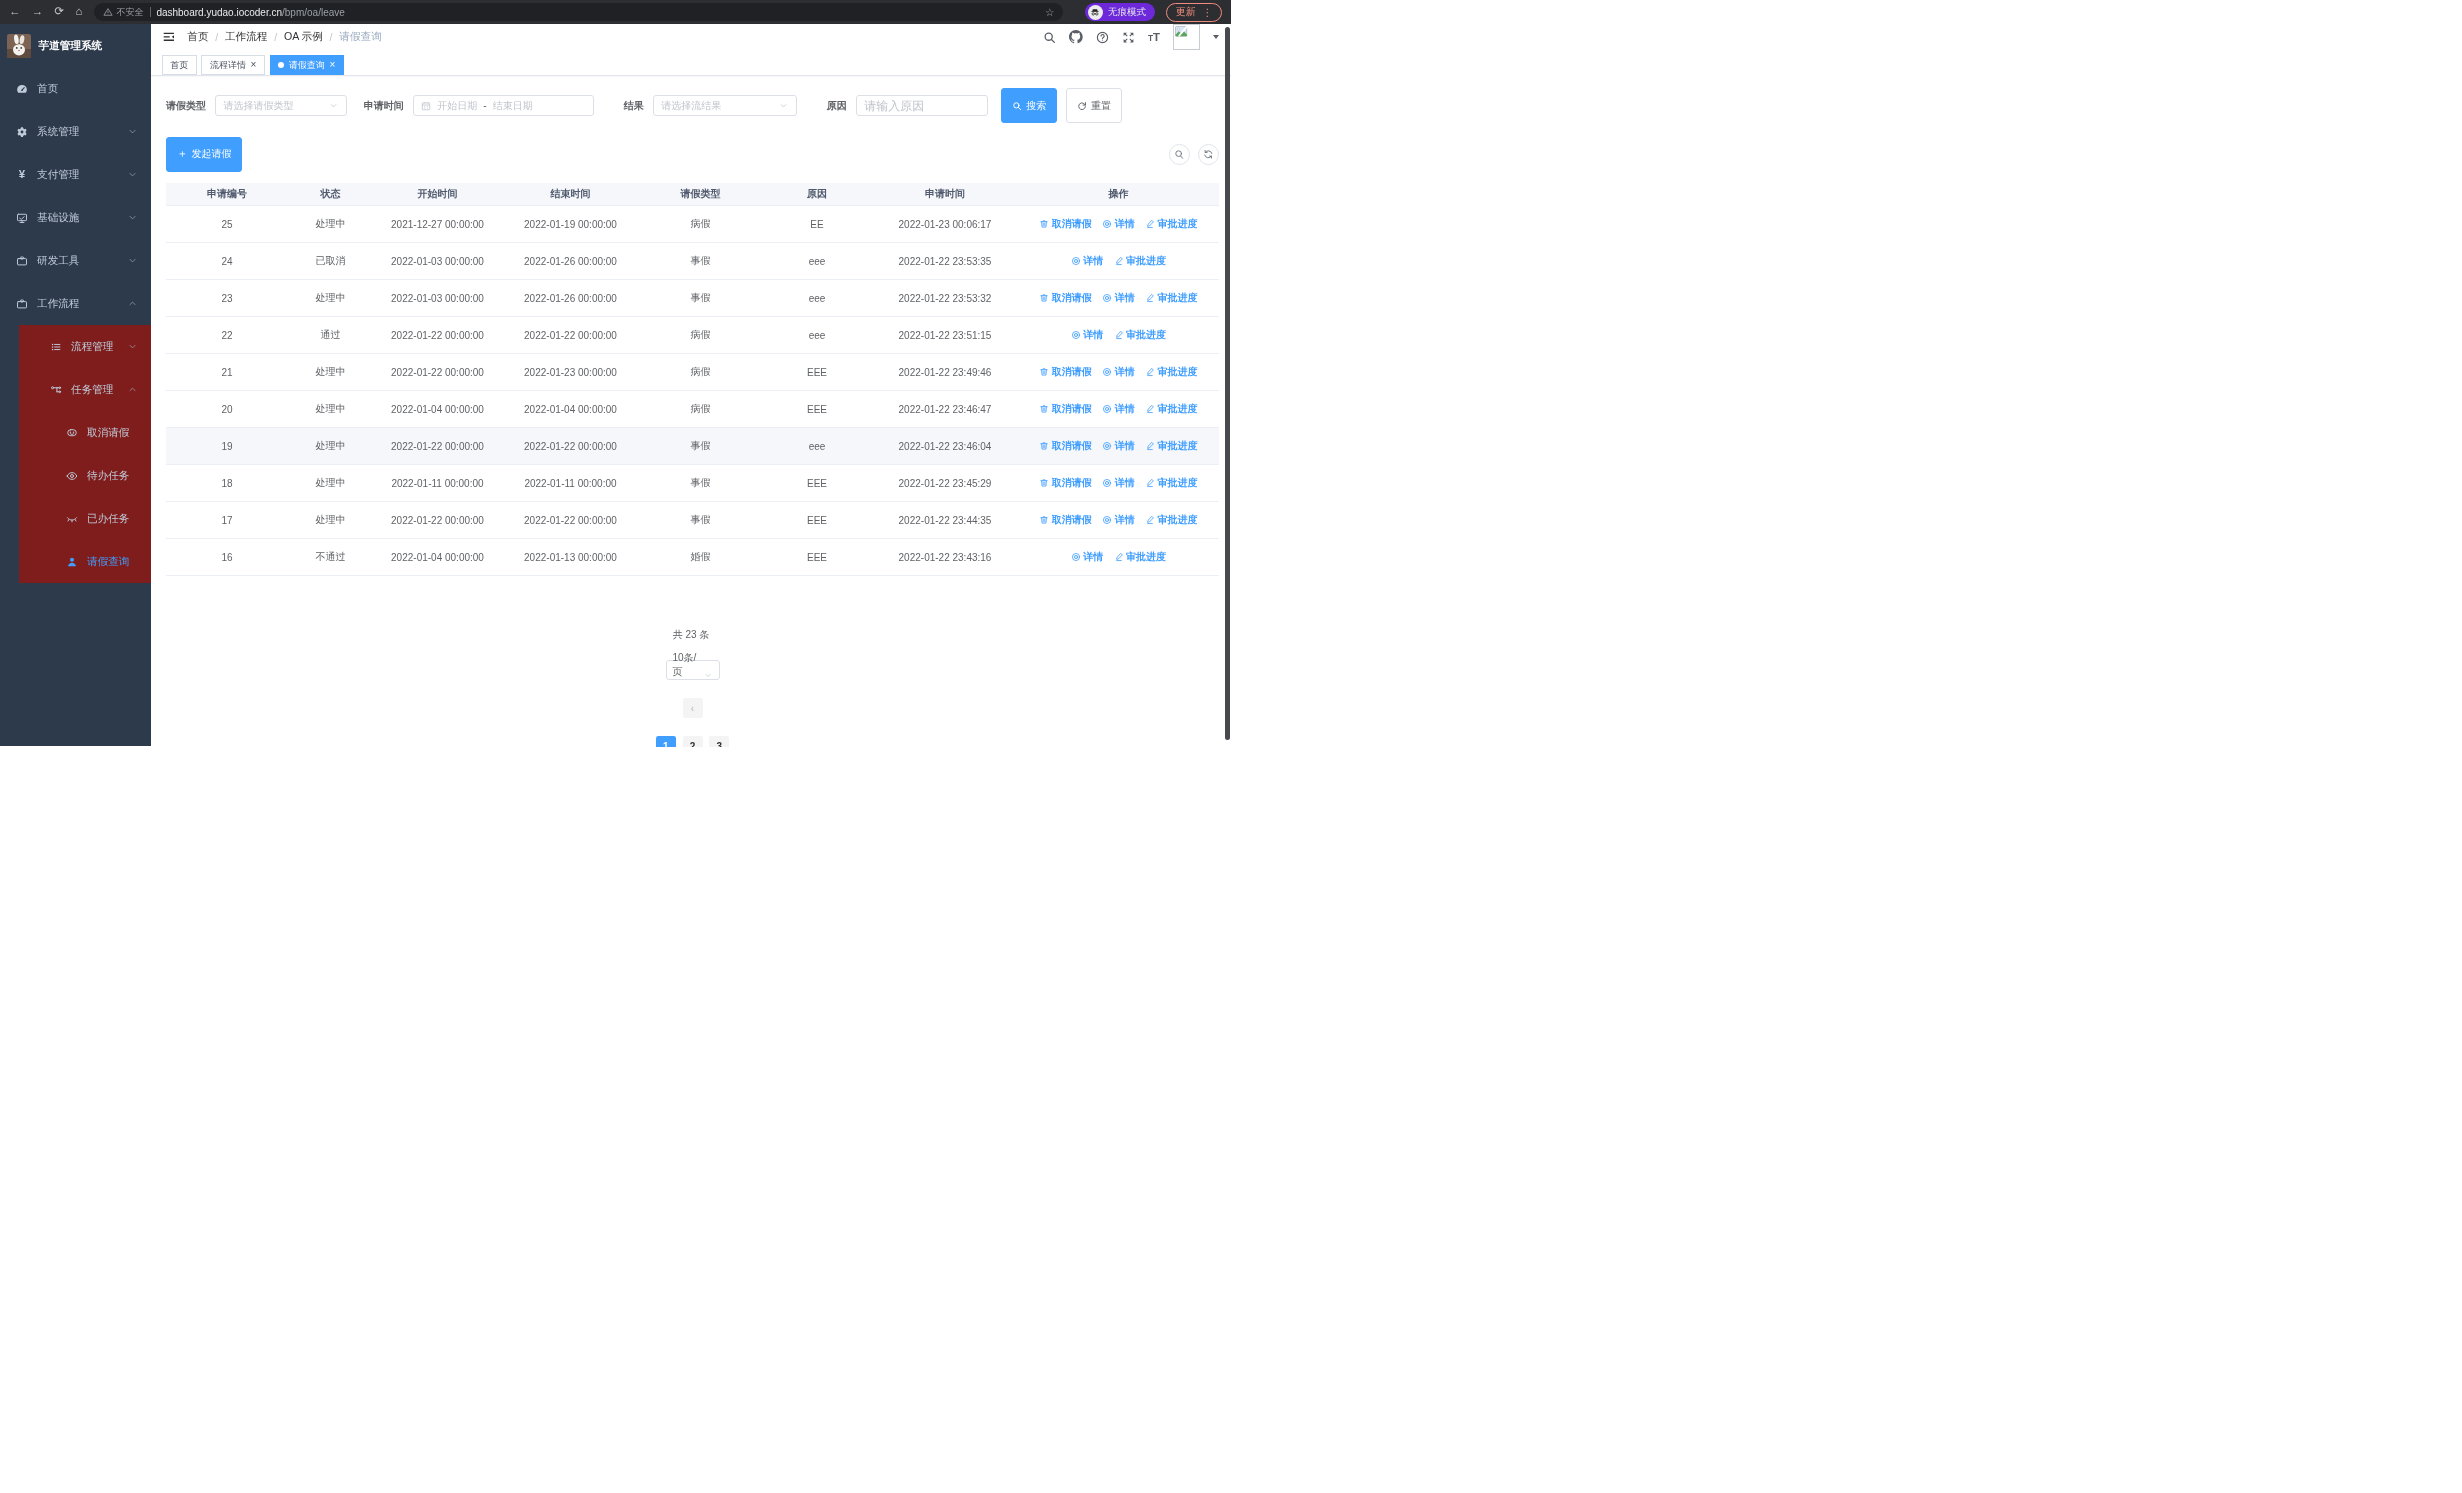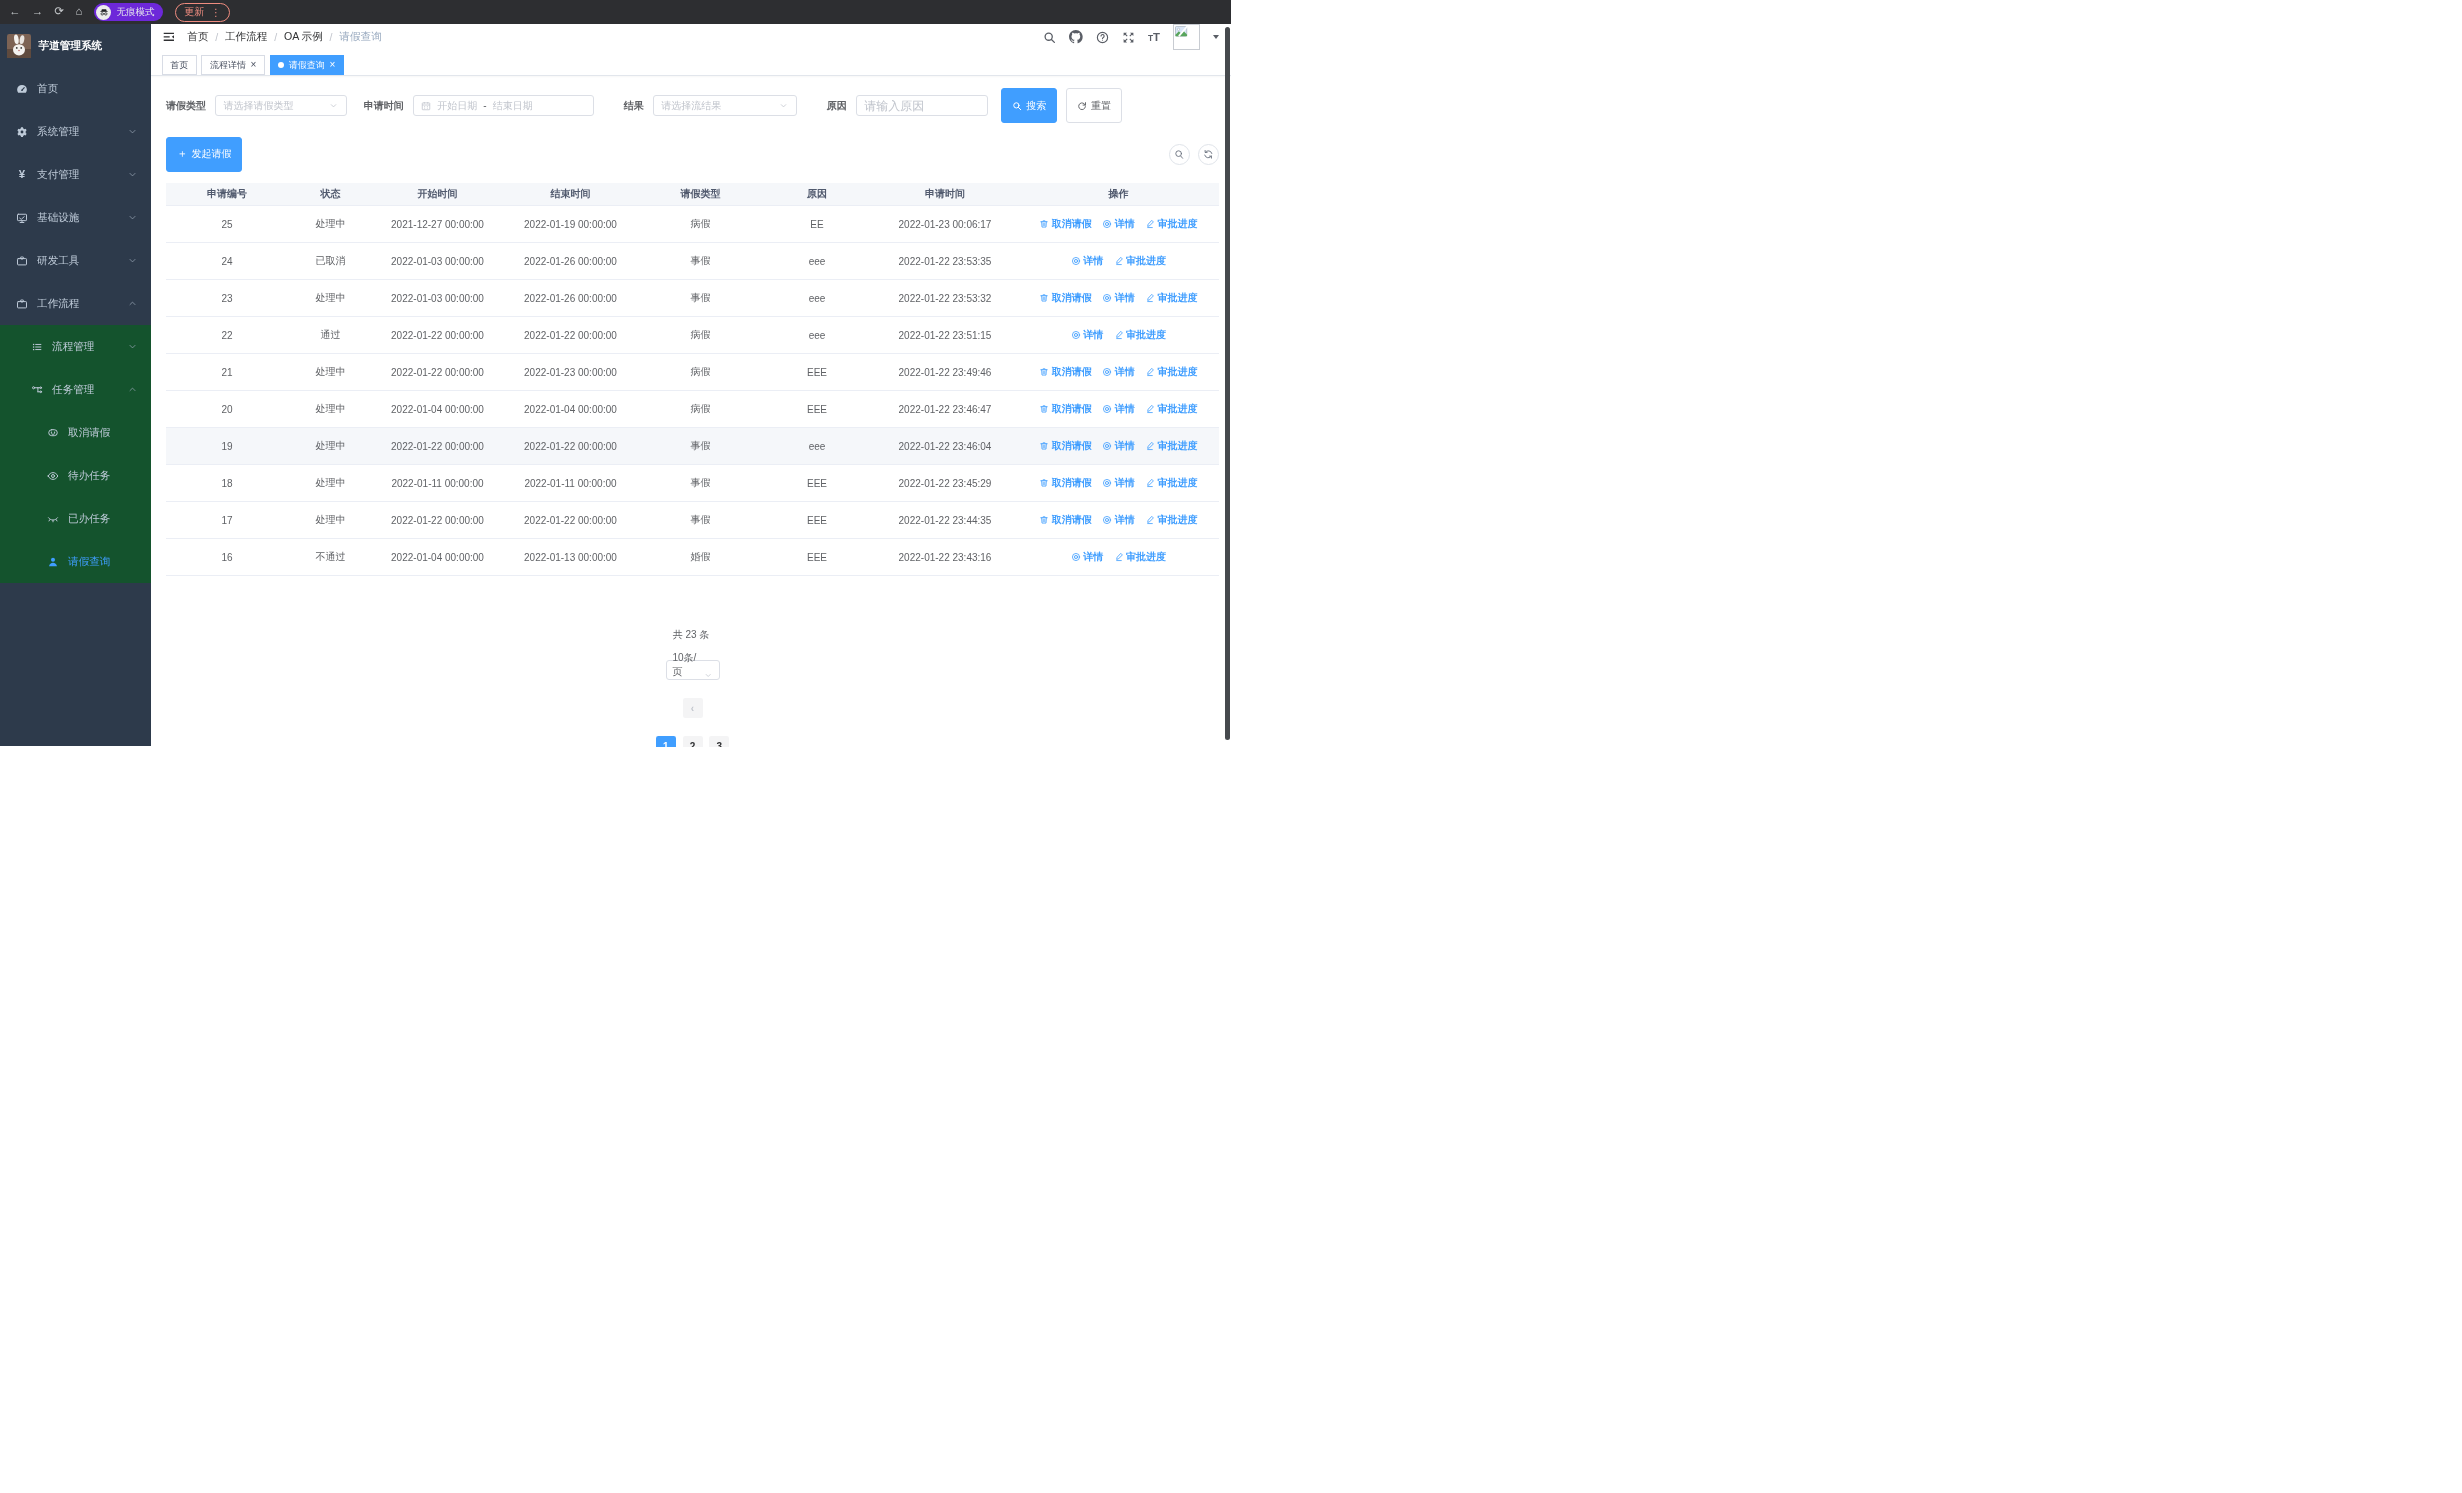--- a/index.html
+++ b/index.html
@@ -20,21 +20,21 @@
   .incog-circle { width:15px; height:15px; border-radius:50%; background:#ececec; display:flex; align-items:center; justify-content:center; }
   .update-pill { display:flex; align-items:center; gap:6.8px; border:1.1px solid #ef8c7f; border-radius:10.6px; padding:1.5px 8.4px; color:#ef8c7f; font-size:10px; cursor:pointer; }
   .update-pill .dots { font-size:10px; letter-spacing:0; }
 
   
   .app { display:flex; height:722px; background:#fff; }
   .sidebar { width:151px; flex-shrink:0; background:#2d3a4b; color:#bfcbd9; overflow:hidden; }
   .logo-row { height:43px; display:flex; align-items:center; gap:7.6px; padding-left:7px; }
   .logo-title { color:#fff; font-size:10.6px; font-weight:bold; }
   .menu-item { height:43px; display:flex; align-items:center; font-size:10.6px; cursor:pointer; }
-  .menu-item.sub { background:#14532d; }
+  .menu-item.sub { background:#7f1d1d;margin-left:19px; }
   .menu-item .mi-icon { width:13.7px; display:flex; justify-content:center; align-items:center; margin-right:8.4px; color:#bfcbd9; font-size:11.4px; }
   .menu-item .mi-label { color:#bfcbd9; }
   .menu-item.active .mi-label, .menu-item.active .mi-icon { color:#409eff; }
   .menu-item .mi-arrow { margin-left:auto; margin-right:13.7px; color:#97a4b4; display:flex; }
   .menu-item .mi-arrow.up svg { transform:rotate(180deg); }
   .lv1 { padding-left:15px; } .lv2 { padding-left:30px; } .lv3 { padding-left:46px; }
 
   .main { flex:1; min-width:0; display:flex; flex-direction:column; background:#fff; }
 
   
@@ -105,20 +105,33 @@
 </head>
 <body>
 
 <div class="screen">
 
   <div class="browser">
     <span class="b-ic">←</span>
     <span class="b-ic">→</span>
     <span class="b-ic">⟳</span>
     <span class="b-ic">⌂</span>
+    <div class="url-pill">
+      <span class="warn">
+        <svg width="10" height="10" viewBox="0 0 16 16" fill="none" stroke="#9aa0a6" stroke-width="1.3">
+            <path d="M8 2.6L14.6 13.2H1.4z"></path>
+            <path d="M8 6.4v3.4"></path>
+            <circle cx="8" cy="11.6" r="0.5" fill="#9aa0a6" stroke="none"></circle>
+          </svg>
+        <span>不安全</span>
+      </span>
+      <span class="url-div"></span>
+      <span class="url"><span>dashboard.yudao.iocoder.cn</span><span class="path">/bpm/oa/leave</span></span>
+      <span class="star">☆</span>
+    </div>
     <div class="incog">
       <span class="incog-circle">
         <svg width="10" height="10" viewBox="0 0 16 16" fill="#202124">
             <path d="M4.6 3.6h6.8l1 3H3.6z"></path>
             <rect x="2" y="6.6" width="12" height="1.2" rx="0.6"></rect>
             <circle cx="5.1" cy="11" r="1.9" fill="none" stroke="#202124" stroke-width="1.2"></circle>
             <circle cx="10.9" cy="11" r="1.9" fill="none" stroke="#202124" stroke-width="1.2"></circle>
             <path d="M7 11h2" stroke="#202124" stroke-width="1.2"></path>
           </svg>
       </span>

